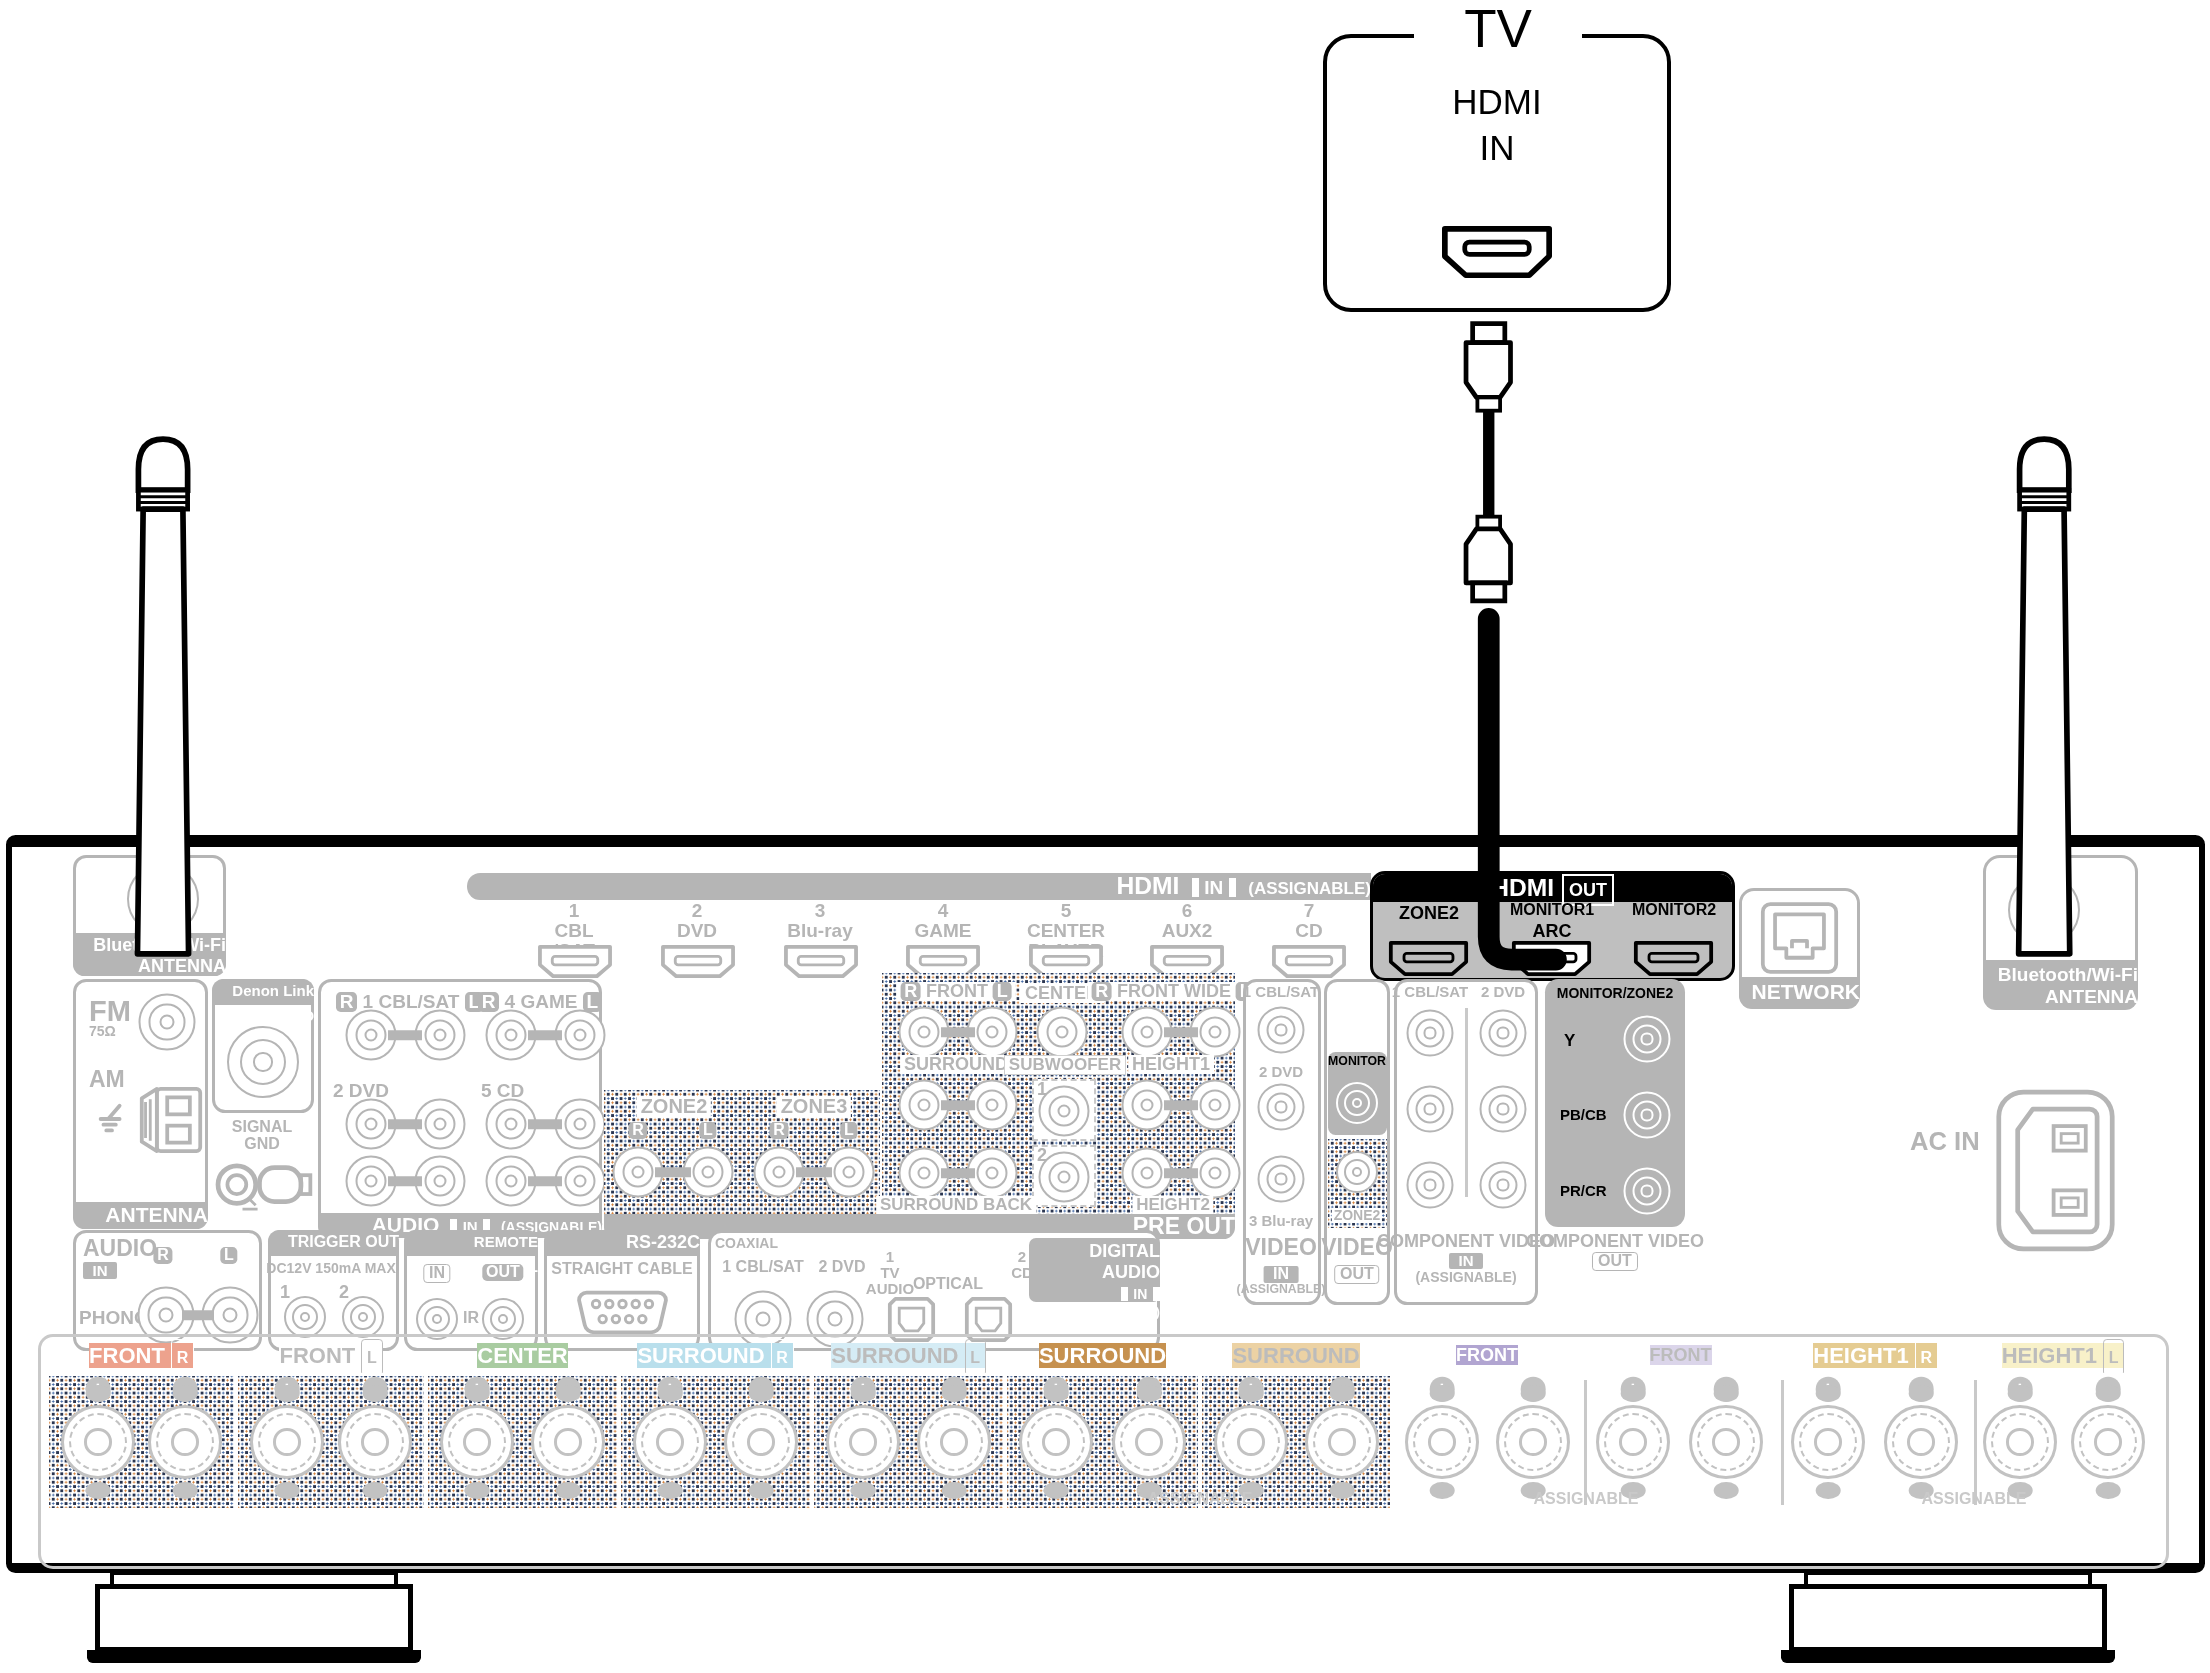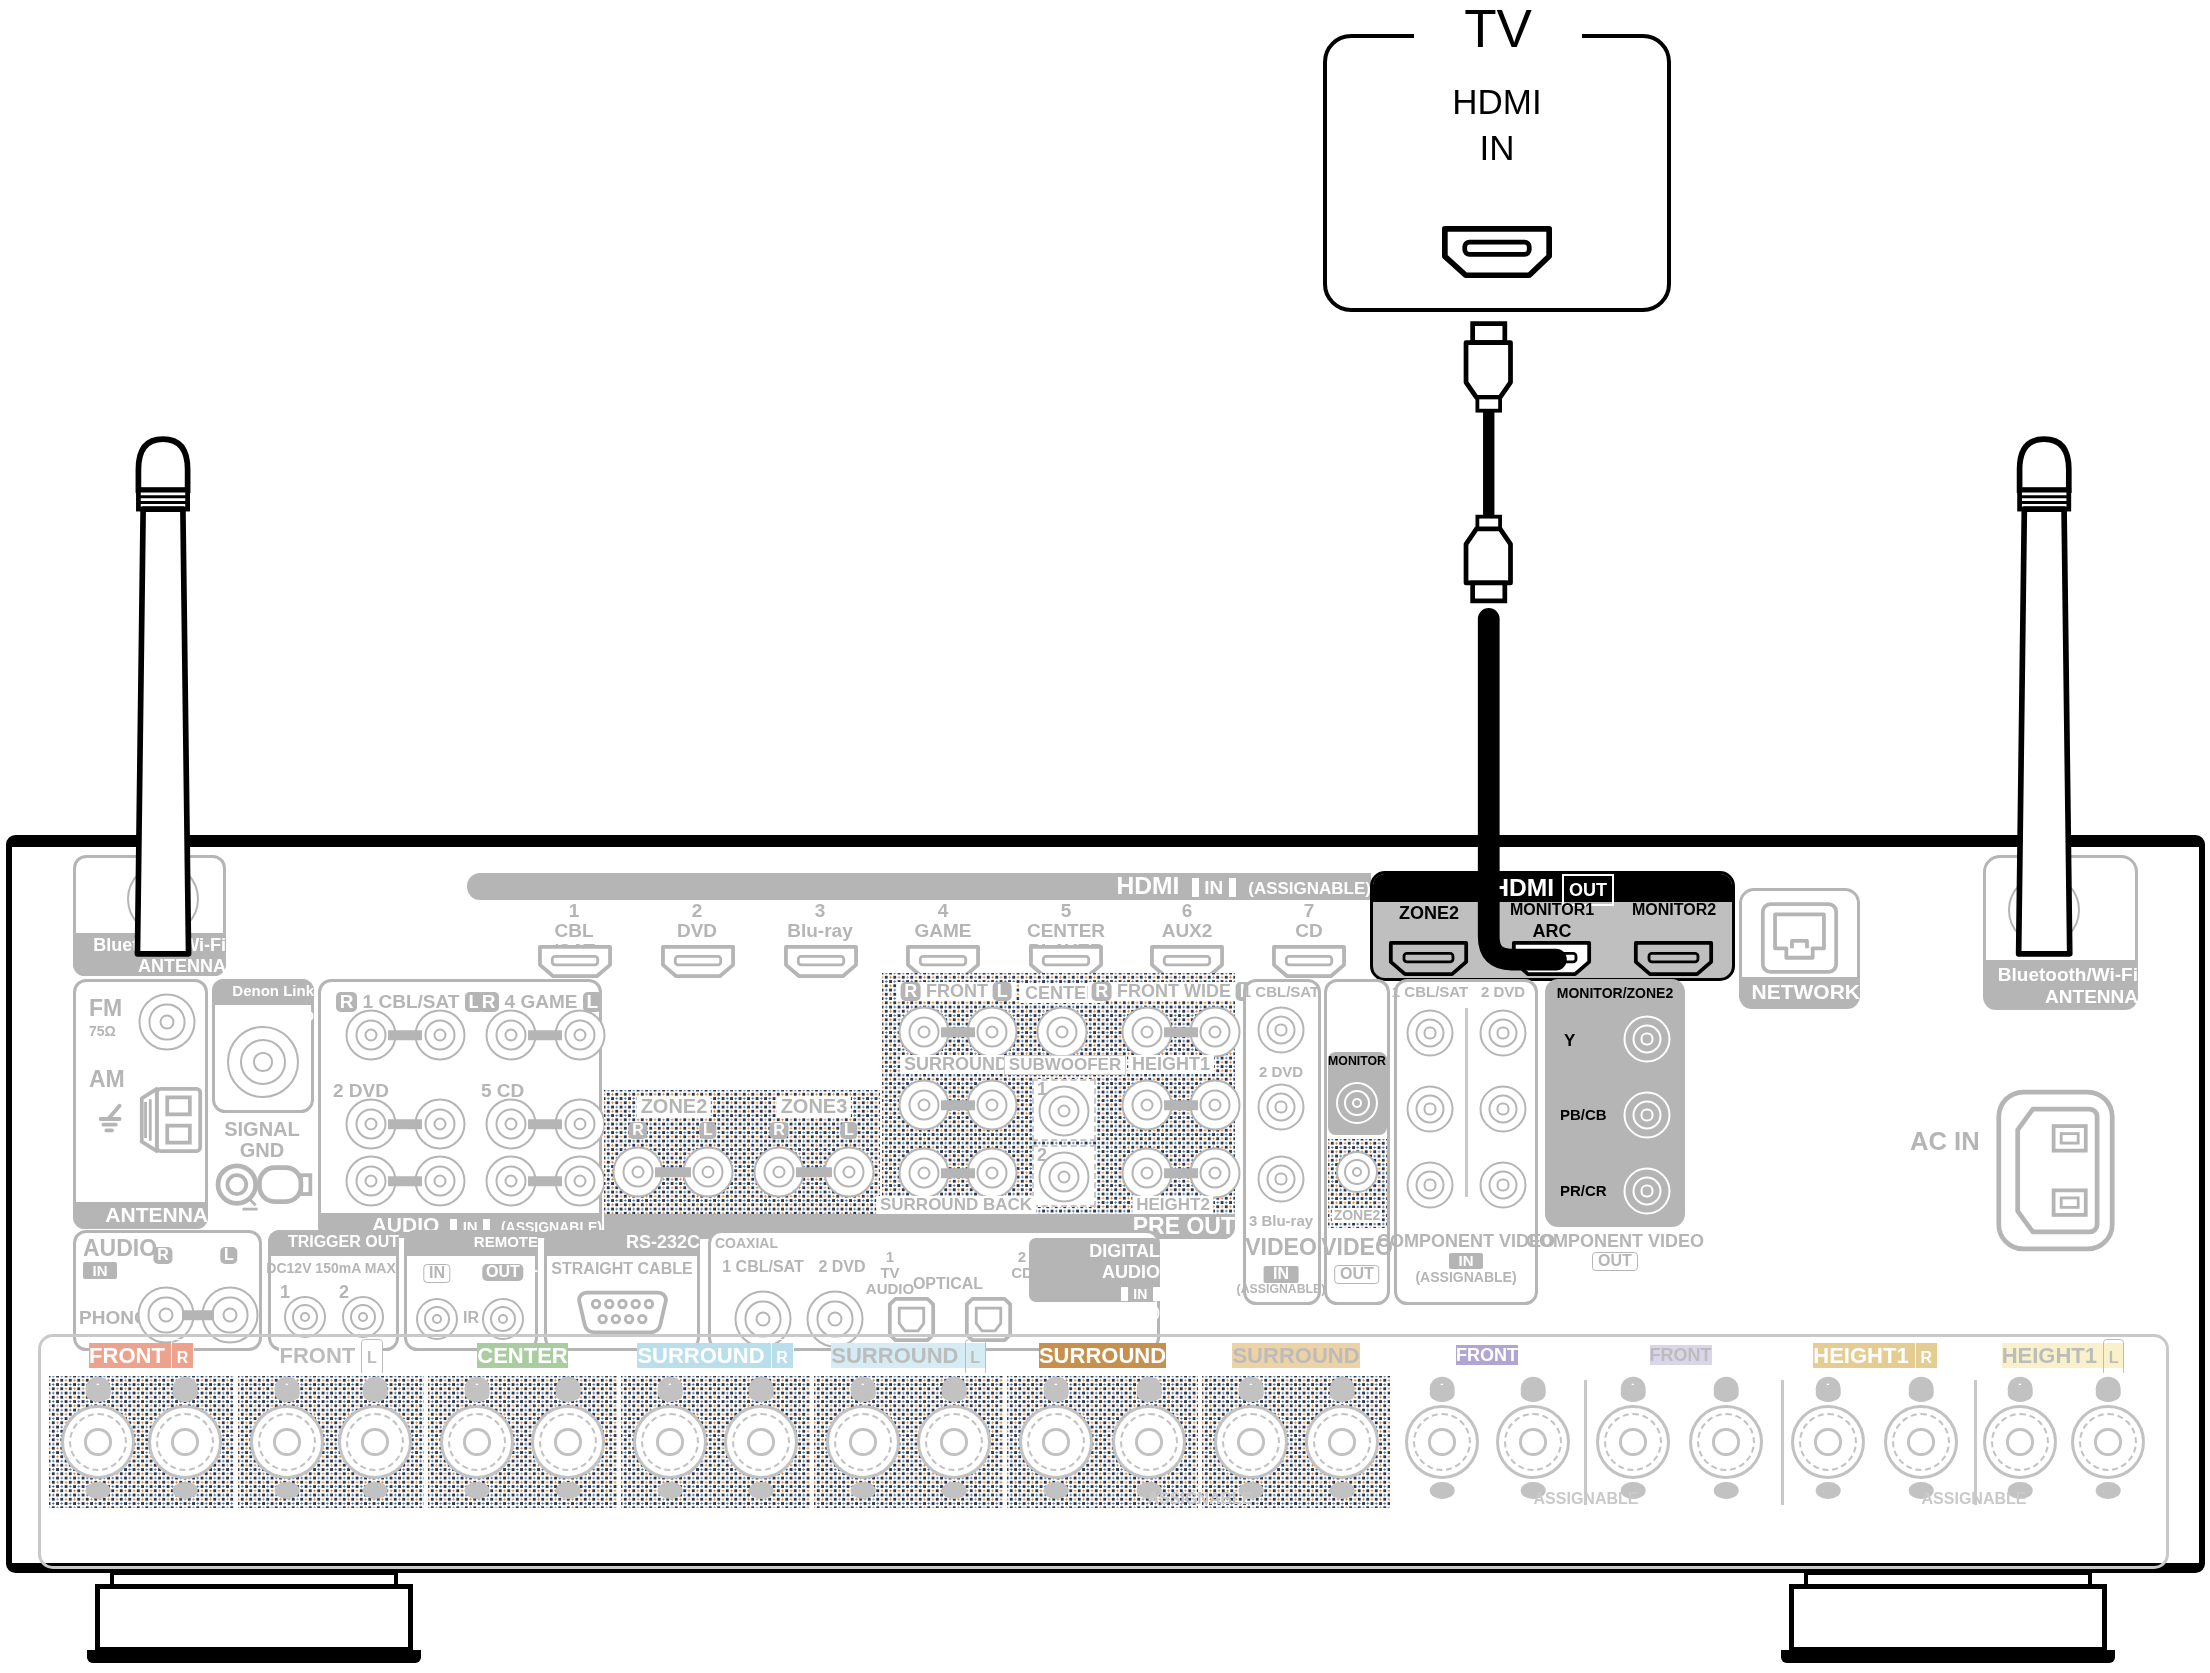--- a/index.html
+++ b/index.html
@@ -188,40 +188,40 @@
   <div class="gbar" data-bind="network.label" style="left:1739px;top:977px;width:121px;height:32px;border-radius:0 0 13.2px 13.2px;font-size:21px;line-height:30px">NETWORK</div>
 
   <div class="blk" style="left:1983px;top:855px;width:155px;height:155px;border-radius:17px"></div>
   <div class="rca j76" style="left:2044px;top:910px"></div>
   <div class="gbar" style="left:1983px;top:960px;width:155px;height:50px;border-radius:0 0 13.2px 13.2px;font-size:19px;padding-top:3.8px">
     <div data-bind="bt.line1">Bluetooth/Wi-Fi</div>
     <div data-bind="bt.line2">ANTENNA</div>
   </div>
 
   <div class="blk" style="left:73px;top:979px;width:135px;height:249px"></div>
-  <span class="t" data-bind="tuner.fm" style="left:89px;top:996px;font-size:23px">FM</span>
+  <span class="t" data-bind="tuner.fm" style="left:89px;top:996px;font-size:29px">FM</span>
   <span class="t" data-bind="tuner.ohm" style="left:89px;top:1024px;font-size:14px">75Ω</span>
   <div class="rca j60" style="left:167px;top:1022px"></div>
   <span class="t" data-bind="tuner.am" style="left:89px;top:1067px;font-size:23px">AM</span>
   <svg class="abs" style="left:93px;top:1100px" width="38" height="38" viewBox="0 0 40 40">
     <path d="M28,6 L16,20 M8,20 H28 M11,26 H24 M14,32 H20" stroke="#b5b5b5" stroke-width="4" fill="none" stroke-linecap="round"></path>
   </svg>
   <svg class="abs" style="left:138px;top:1085px" width="66" height="70" viewBox="0 0 70 74">
     <path d="M4,14 L20,4 V70 L4,60 Z" fill="none" stroke="#b5b5b5" stroke-width="4" stroke-linejoin="round"></path>
     <path d="M8,18 V56 M13,15 V59" stroke="#b5b5b5" stroke-width="3"></path>
     <rect x="20" y="4" width="46" height="66" rx="4" fill="none" stroke="#b5b5b5" stroke-width="4"></rect>
     <rect x="31" y="13" width="24" height="18" fill="none" stroke="#b5b5b5" stroke-width="4"></rect>
     <rect x="31" y="43" width="24" height="18" fill="none" stroke="#b5b5b5" stroke-width="4"></rect>
   </svg>
   <div class="gbar" data-bind="tuner.footer" style="left:73px;top:1202px;width:135px;height:26.5px;border-radius:0 0 11.4px 11.4px;font-size:21px;line-height:25.6px">ANTENNA</div>
 
   <div class="blk" style="left:212px;top:979px;width:102px;height:134px"></div>
   <div class="gbar" data-bind="denon.title" style="left:212px;top:979px;width:102px;height:25.6px;border-radius:11.4px 11.4px 0 0;font-size:15px;line-height:24.6px">Denon Link HD</div>
   <div class="rca j76" style="left:263px;top:1062px"></div>
-  <div class="t tc" style="left:262px;top:1119px;font-size:20px;text-align:center">
+  <div class="t tc" style="left:262px;top:1119px;font-size:16px;text-align:center">
     <div data-bind="denon.gnd1">SIGNAL</div>
     <div data-bind="denon.gnd2">GND</div>
   </div>
   <svg class="abs" style="left:214px;top:1162px" width="106" height="49" viewBox="0 0 112 52">
     <circle cx="24" cy="24" r="20" fill="none" stroke="#b5b5b5" stroke-width="5"></circle>
     <circle cx="24" cy="24" r="10" fill="none" stroke="#b5b5b5" stroke-width="4"></circle>
     <rect x="48" y="6" width="44" height="36" rx="16" fill="none" stroke="#b5b5b5" stroke-width="5"></rect>
     <rect x="92" y="14" width="10" height="20" fill="none" stroke="#b5b5b5" stroke-width="4"></rect>
     <path d="M44,46 L36,38 M30,50 H46 M33,55 h10" stroke="#b5b5b5" stroke-width="3"></path>
   </svg>

